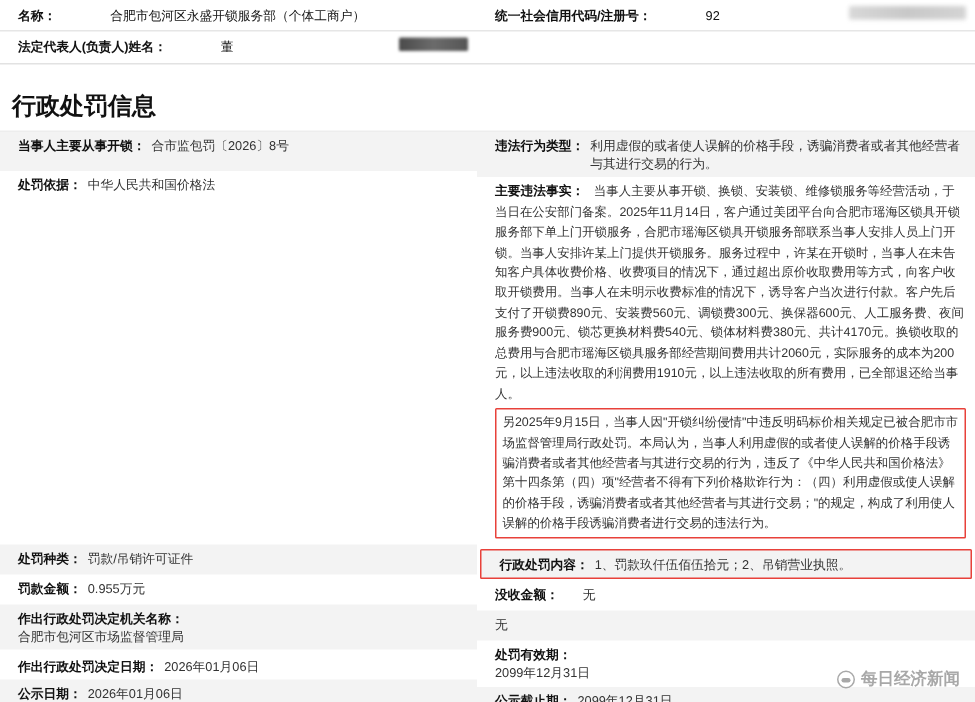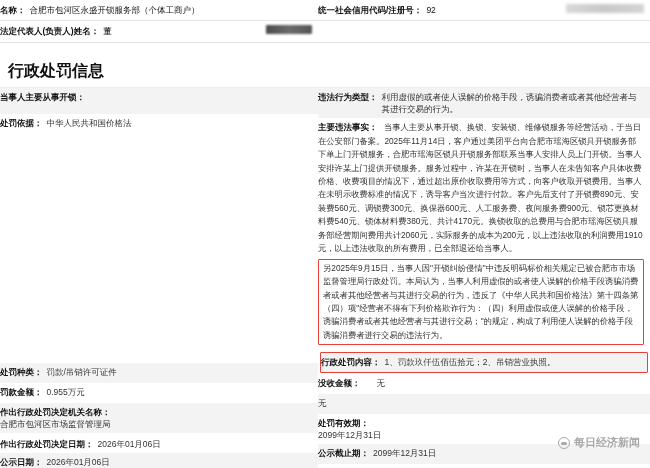--- a/index.html
+++ b/index.html
@@ -11,39 +11,39 @@
   }
   .page {
     position: relative;
     width: 650px; height: 468px;
     background: #fff;
     overflow: hidden;
   }
   .row {
     display: flex;
     align-items: flex-start;
-    padding: 3px 6px 3px 0;
+    padding: 3px 6px 3px 12px;
     font-size: 8.5px;
     line-height: 1.45;
     color: #222;
   }
   .row.alt { background: #f3f3f3; }
   .lbl {
     font-weight: bold;
     color: #111;
     white-space: nowrap;
     flex: 0 0 auto;
     margin-right: 4px;
   }
   .val {
     color: #333;
     flex: 1 1 auto;
     word-break: break-all;
   }
-  .val.blk { color: #111; }
+  .val.blk { color: #111; margin-left: 32px; }
   .section-title {
     font-size: 16px;
     font-weight: bold;
     color: #111;
     padding: 18px 8px 5px 8px;
     background: #fff;
     border-top: 1px solid #e2e2e2;
   }
 
   
@@ -79,21 +79,21 @@
     padding: 2px 4px;
     margin: 3px 0;
   }
   .redbox-row {
     border: 1.3px solid #e8413a;
     border-radius: 1px;
   }
   .wm {
     position: absolute;
     right: 10px;
-    bottom: 18px;
+    bottom: 8px;
     display: flex;
     align-items: center;
     gap: 4px;
     color: #9a9a9a;
     font-size: 11px;
     font-weight: bold;
     opacity: .85;
   }
   .wm-icon {
     width: 12px; height: 12px;
@@ -144,20 +144,21 @@
     </div>
   </div>
 
   <div class="section-title">行政处罚信息</div>
 
   <div style="position:relative; display:flex; border-top:1px solid #ededed;">
 
     <div style="width:318px;">
       <div class="row alt" style="min-height:26px;">
         <span class="lbl">当事人主要从事开锁：</span>
+        <span class="val">合市监包罚〔2026〕8号</span>
       </div>
       <div class="row" style="min-height:24px;">
         <span class="lbl">处罚依据：</span>
         <span class="val">中华人民共和国价格法</span>
       </div>
 
       <div style="height:225px;"></div>
       <div class="row alt" style="min-height:20px;">
         <span class="lbl">处罚种类：</span>
         <span class="val">罚款/吊销许可证件</span>

